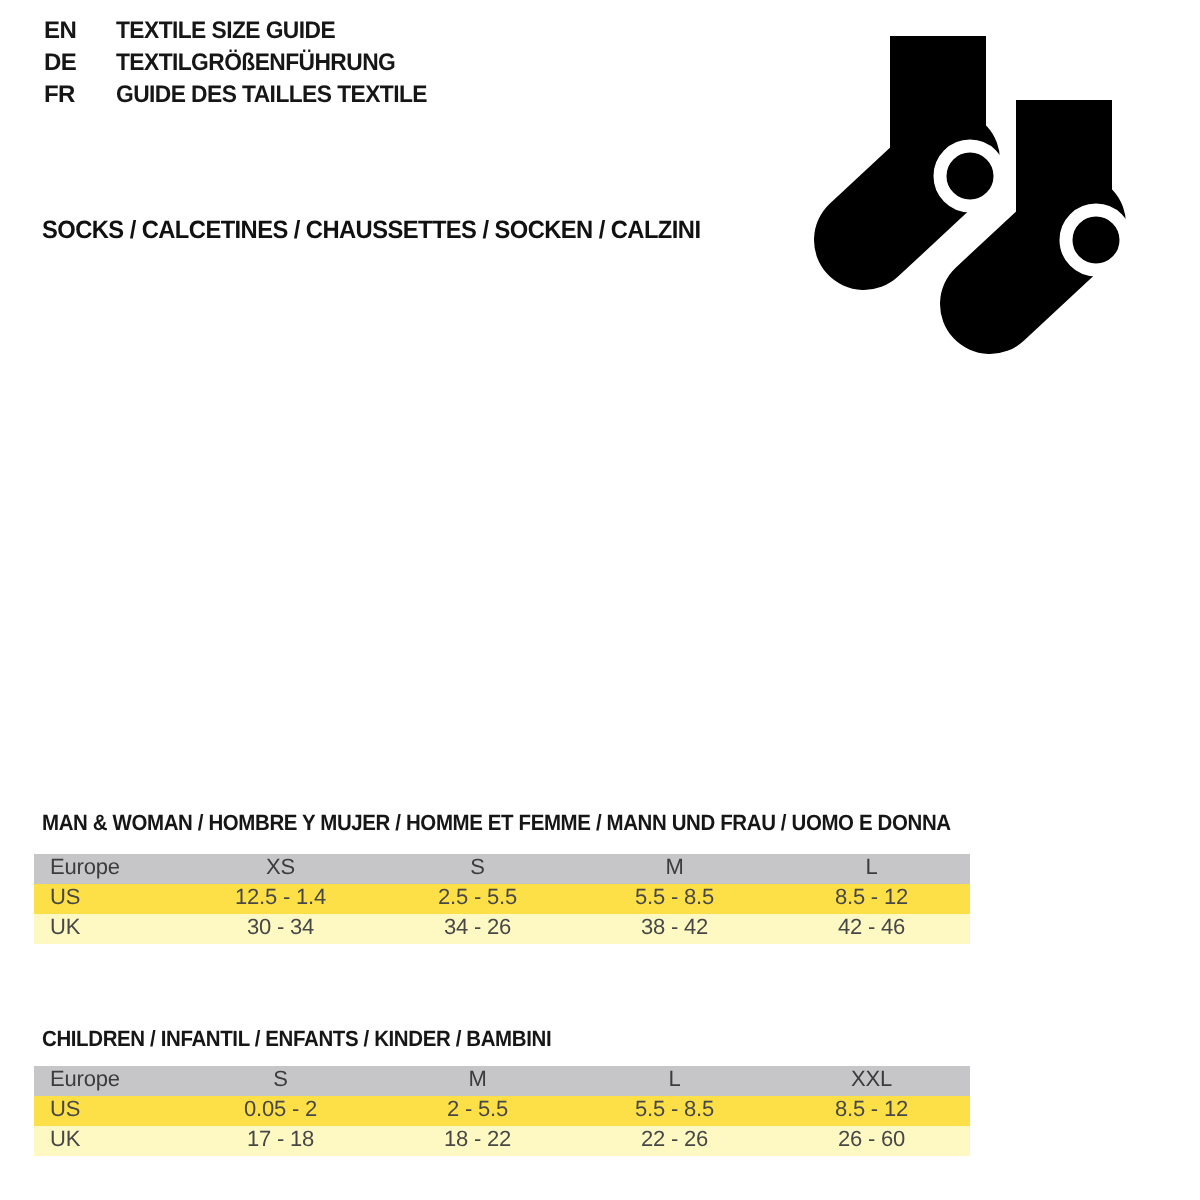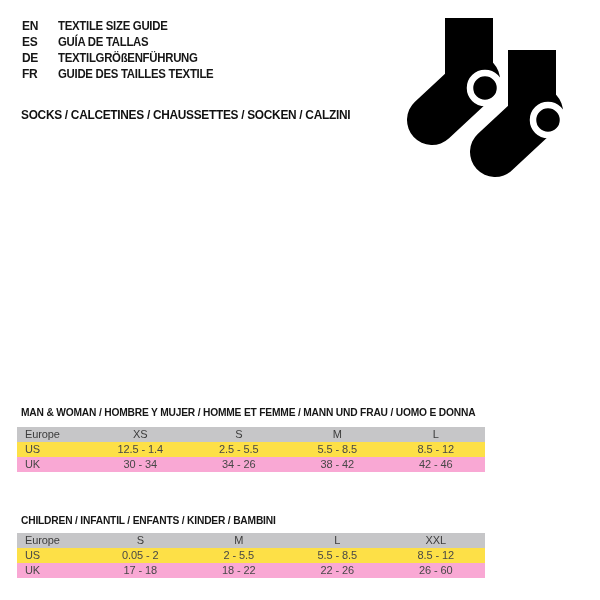--- a/index.html
+++ b/index.html
@@ -2,21 +2,21 @@
 <html><head>
 <meta charset="utf-8">
 <style>
   html,body { margin:0; padding:0; background:#ffffff; }
   .page {
     position:relative; width:600px; height:600px; background:#ffffff;
     overflow:hidden; font-family:"Liberation Sans", sans-serif;
   }
 
   
-  .lang-list { position:absolute; left:22px; top:18px; }
+  .lang-list { position:absolute; left:22px; top:7px; }
   .lang-row { height:16px; display:flex; align-items:center; }
   .lang-code {
     width:36px; font-weight:700; font-size:12px; color:#161616;
     letter-spacing:-0.3px; flex:0 0 36px;
   }
   .lang-label {
     font-weight:700; font-size:12px; color:#161616; letter-spacing:-0.3px;
     transform:scaleX(0.95); transform-origin:0 50%; white-space:nowrap;
   }
 
@@ -51,35 +51,31 @@
   .t2 { top:533px; }
   .size-table th, .size-table td {
     height:15px; padding:0; text-align:center; font-weight:400;
     letter-spacing:-0.1px; line-height:15px; white-space:nowrap;
   }
   .size-table col.c0 { width:74px; }
   .size-table th:first-child, .size-table td:first-child { text-align:left; padding-left:8px; }
   .size-table thead tr { background:#c6c6c8; }
   .size-table thead th { color:#3c3c3c; }
   .size-table tbody tr.r-us { background:#fde047; }
-  .size-table tbody tr.r-uk { background:#f9a8d4; }
+  .size-table tbody tr.r-uk { background:#fef9c3; }
 </style>
 </head>
 <body>
 
 <div class="page">
 
   <div class="lang-list">
     <div class="lang-row">
       <span class="lang-code">EN</span>
       <span class="lang-label">TEXTILE SIZE GUIDE</span>
-    </div>
-    <div class="lang-row">
-      <span class="lang-code">ES</span>
-      <span class="lang-label">GUÍA DE TALLAS</span>
     </div>
     <div class="lang-row">
       <span class="lang-code">DE</span>
       <span class="lang-label">TEXTILGRÖßENFÜHRUNG</span>
     </div>
     <div class="lang-row">
       <span class="lang-code">FR</span>
       <span class="lang-label">GUIDE DES TAILLES TEXTILE</span>
     </div>
   </div>

